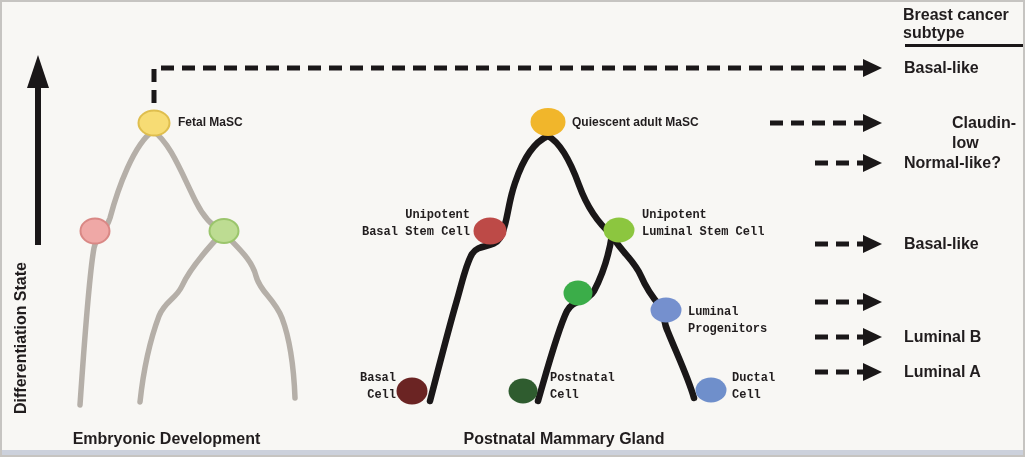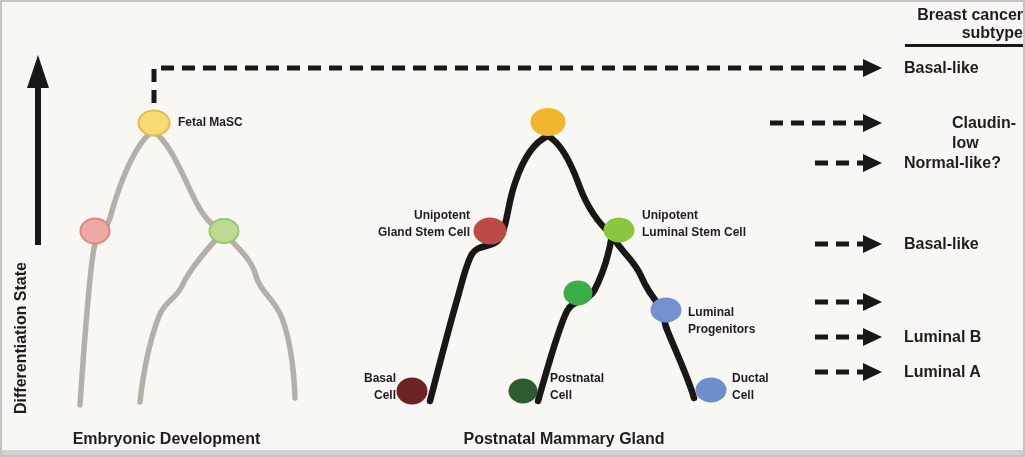--- a/index.html
+++ b/index.html
@@ -13,21 +13,21 @@
     font-family: "Liberation Sans", "DejaVu Sans", sans-serif;
     font-weight: bold;
     color: #211d1e;
   }
   #bottom-strip {
     position: absolute; left: 0; right: 0; bottom: 0; height: 5px;
     background: #ccd1dc;
   }
   svg.canvas { position: absolute; left: 0; top: 0; }
   .lbl { position: absolute; font-size: 12px; line-height: 17px; white-space: nowrap; }
-  .lbl .ln { display: block; }
+  .lbl .ln { display: block; font-family: Liberation Mono, monospace; }
   .cell {
     position: absolute;
     border-radius: 50%;
     transform: translate(-50%, -50%);
   }
   .axis-label {
     position: absolute;
     left: 10px; top: 422px;
     transform: rotate(-90deg);
     transform-origin: top left;
@@ -35,21 +35,21 @@
     font-size: 16px;
     text-align: center;
     white-space: nowrap;
   }
   .caption { position: absolute; font-size: 16px; text-align: center; }
   #caption-embryonic { left: 52px; top: 428px; width: 225px; }
   #caption-postnatal { left: 438px; top: 428px; width: 248px; }
   .subtype-label { position: absolute; left: 902px; height: 20px; line-height: 20px; font-size: 16px; }
   #subtype-header {
     position: absolute; left: 901px; top: 4px; width: 120px;
-    font-size: 16px; line-height: 18px; text-align: right;
+    font-size: 16px; line-height: 18px; text-align: left;
   }
   #subtype-underline {
     position: absolute; left: 903px; top: 42px; width: 118px; height: 3px;
     background: #1a1718;
   }
   .two-line { line-height: 17px; }
   .align-right { text-align: right; }
 </style>
 </head>
 <body>
@@ -103,24 +103,25 @@
   <div class="cell" style="left: 488px; top: 229px; width: 33px; height: 27px; background-color: rgb(189, 74, 71);"></div>
   <div class="cell" style="left: 617px; top: 228px; width: 31px; height: 25px; background-color: rgb(140, 198, 63);"></div>
   <div class="cell" style="left: 576px; top: 291px; width: 29px; height: 25px; background-color: rgb(59, 173, 73);"></div>
   <div class="cell" style="left: 664px; top: 308px; width: 31px; height: 25px; background-color: rgb(117, 144, 206);"></div>
   <div class="cell" style="left: 410px; top: 389px; width: 31px; height: 27px; background-color: rgb(107, 36, 35);"></div>
   <div class="cell" style="left: 521px; top: 389px; width: 29px; height: 25px; background-color: rgb(47, 92, 47);"></div>
   <div class="cell" style="left: 709px; top: 388px; width: 31px; height: 25px; background-color: rgb(111, 143, 203);"></div>
 
   <div class="lbl" style="left:176px; top:112px;">Fetal MaSC</div>
 
+  <div class="lbl" style="left:570px; top:112px;">Quiescent adult MaSC</div>
 
   <div class="lbl two-line align-right" style="left:318px; top:205px; width:150px;">
     <span class="ln">Unipotent</span>
-    <span class="ln">Gland Stem Cell</span>
+    <span class="ln">Basal Stem Cell</span>
   </div>
 
   <div class="lbl two-line" style="left:640px; top:205px;">
     <span class="ln">Unipotent</span>
     <span class="ln">Luminal Stem Cell</span>
   </div>
 
   <div class="lbl two-line" style="left:686px; top:302px;">
     <span class="ln">Luminal</span>
     <span class="ln">Progenitors</span>

